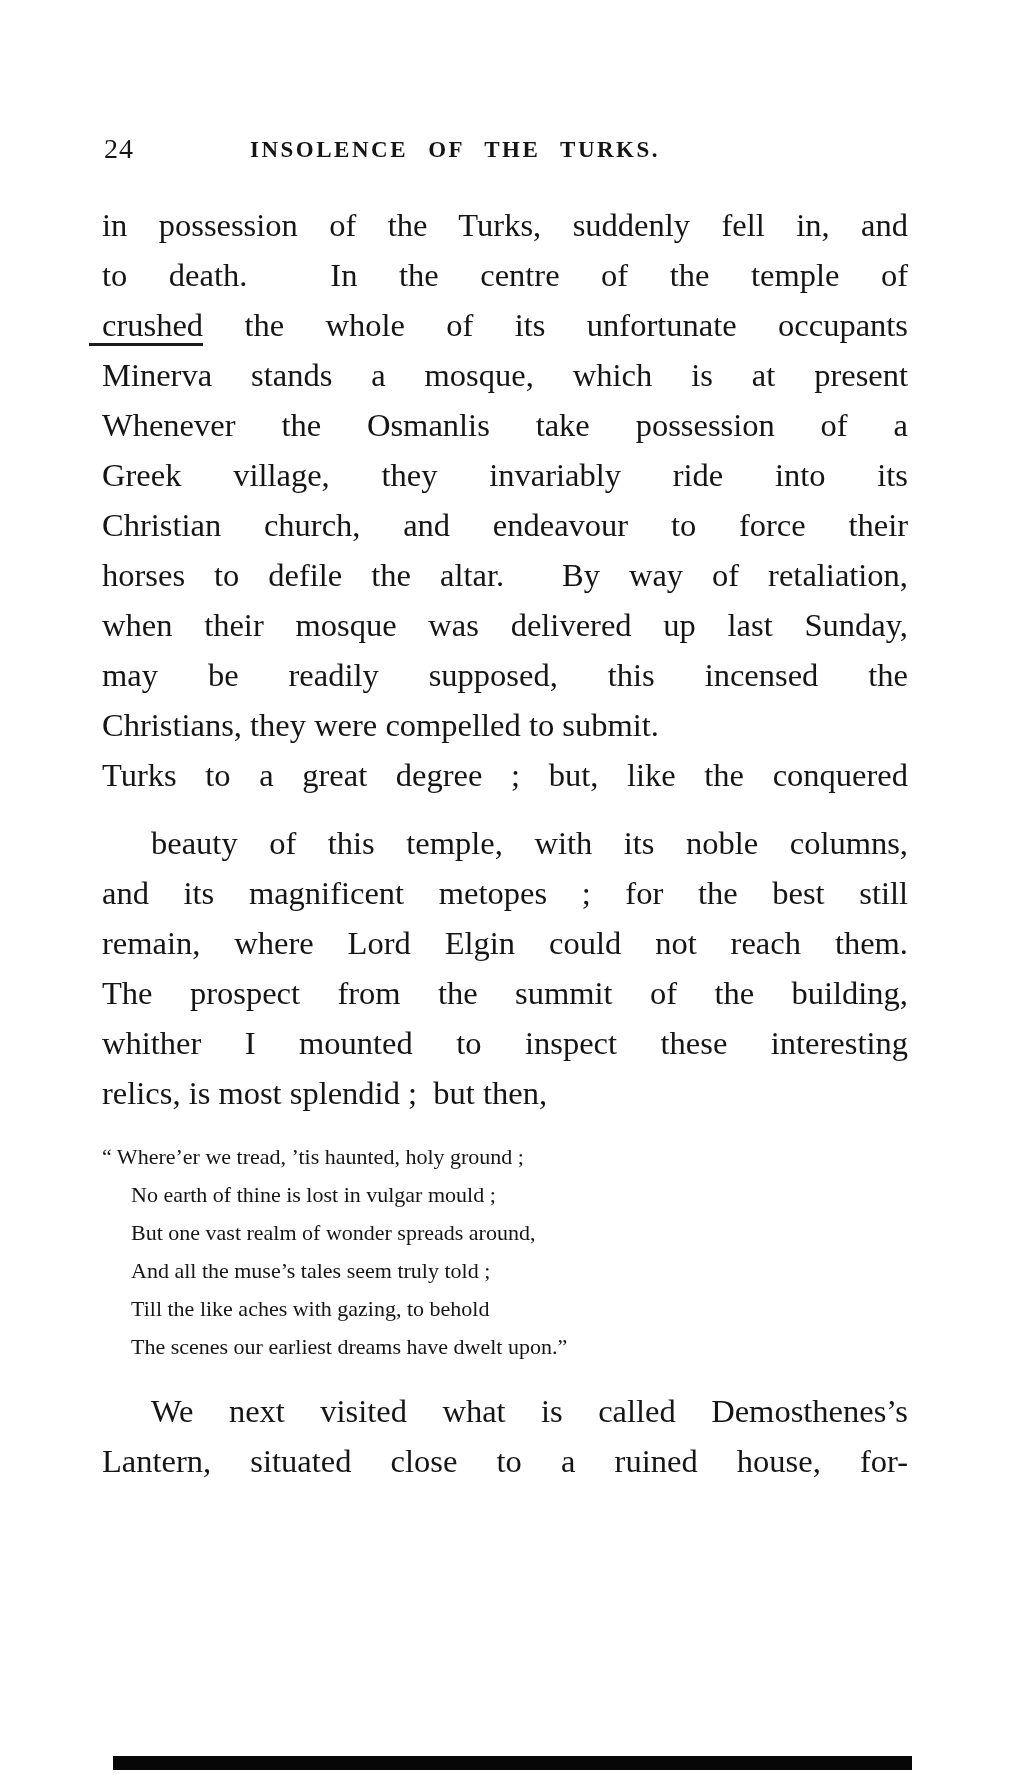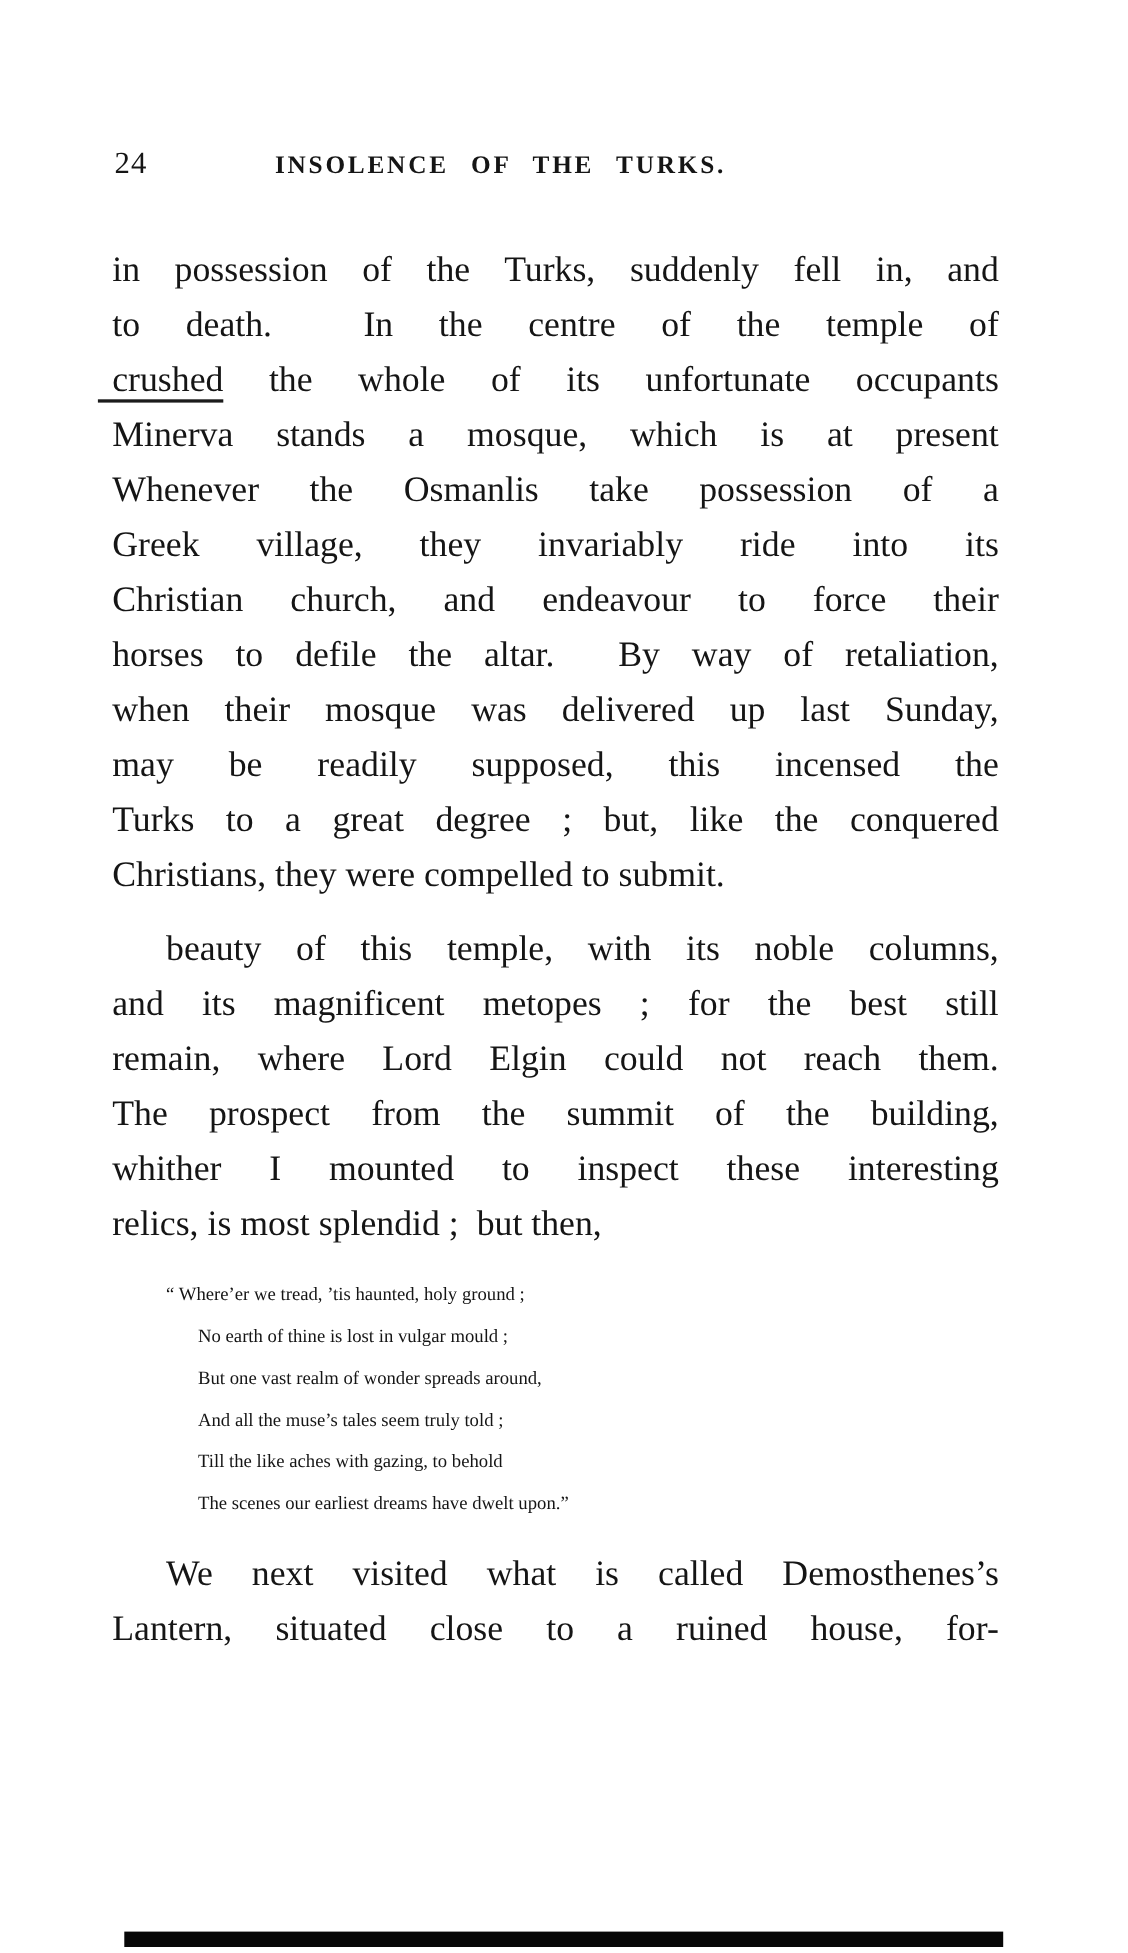--- a/index.html
+++ b/index.html
@@ -13,31 +13,31 @@
   }
   .running-header { position:absolute; top:131px; left:102px; right:107px; height:40px; }
   .page-number { position:absolute; left:2px; top:2px; font-size:28px; letter-spacing:1px; }
   .header-title {
     position:absolute; left:148px; top:6px;
     font-size:23px; font-weight:bold;
     letter-spacing:2.5px; word-spacing:12px;
     white-space:nowrap;
   }
   .text-block { position:absolute; top:200px; left:102px; width:806px; }
-  .para { font-size:32.5px; line-height:50px;margin-top:20px; }
+  .para { font-size:32.5px; line-height:50px; }
   .para .line { text-align:justify; text-align-last:justify; }
   .para .line.last { text-align-last:left; }
   .para.indent .line:first-child { text-indent:49px; }
   .para-2 { margin-top:18px; }
   .para-3 { margin-top:20px; }
   .underlined {
     border-bottom:3px solid #1c1c1c;
     padding-left:13px; margin-left:-13px;
   }
-  .poem { margin-top:20px; margin-left:49px; font-size:17px; line-height:38px; }
+  .poem { margin-top:20px; font-size:22px; line-height:38px; }
   .poem-line { padding-left:29px; }
   .poem-line.first { padding-left:0; }
   .scan-bar {
     position:absolute; left:113px; top:1756px;
     width:799px; height:14px; background:#070707;
   }
 </style>
 </head>
 <body>
 
@@ -53,22 +53,22 @@
         <div class="line">in possession of the Turks, suddenly fell in, and</div>
         <div class="line">to death.&nbsp; In the centre of the temple of</div>
         <div class="line"><span class="underlined">crushed</span><span> the whole of its unfortunate occupants</span></div>
         <div class="line">Minerva stands a mosque, which is at present</div>
         <div class="line">Whenever the Osmanlis take possession of a</div>
         <div class="line">Greek village, they invariably ride into its</div>
         <div class="line">Christian church, and endeavour to force their</div>
         <div class="line">horses to defile the altar.&nbsp; By way of retaliation,</div>
         <div class="line">when their mosque was delivered up last Sunday,</div>
         <div class="line">may be readily supposed, this incensed the</div>
+        <div class="line last">Christians, they were compelled to submit.</div>
         <div class="line">Turks to a great degree ; but, like the conquered</div>
-        <div class="line last">Christians, they were compelled to submit.</div>
       </div>
       <div class="para para-2 indent">
         <div class="line">beauty of this temple, with its noble columns,</div>
         <div class="line">and its magnificent metopes ; for the best still</div>
         <div class="line">remain, where Lord Elgin could not reach them.</div>
         <div class="line">The prospect from the summit of the building,</div>
         <div class="line">whither I mounted to inspect these interesting</div>
         <div class="line last">relics, is most splendid ;&nbsp; but then,</div>
       </div>
       <div class="poem">

